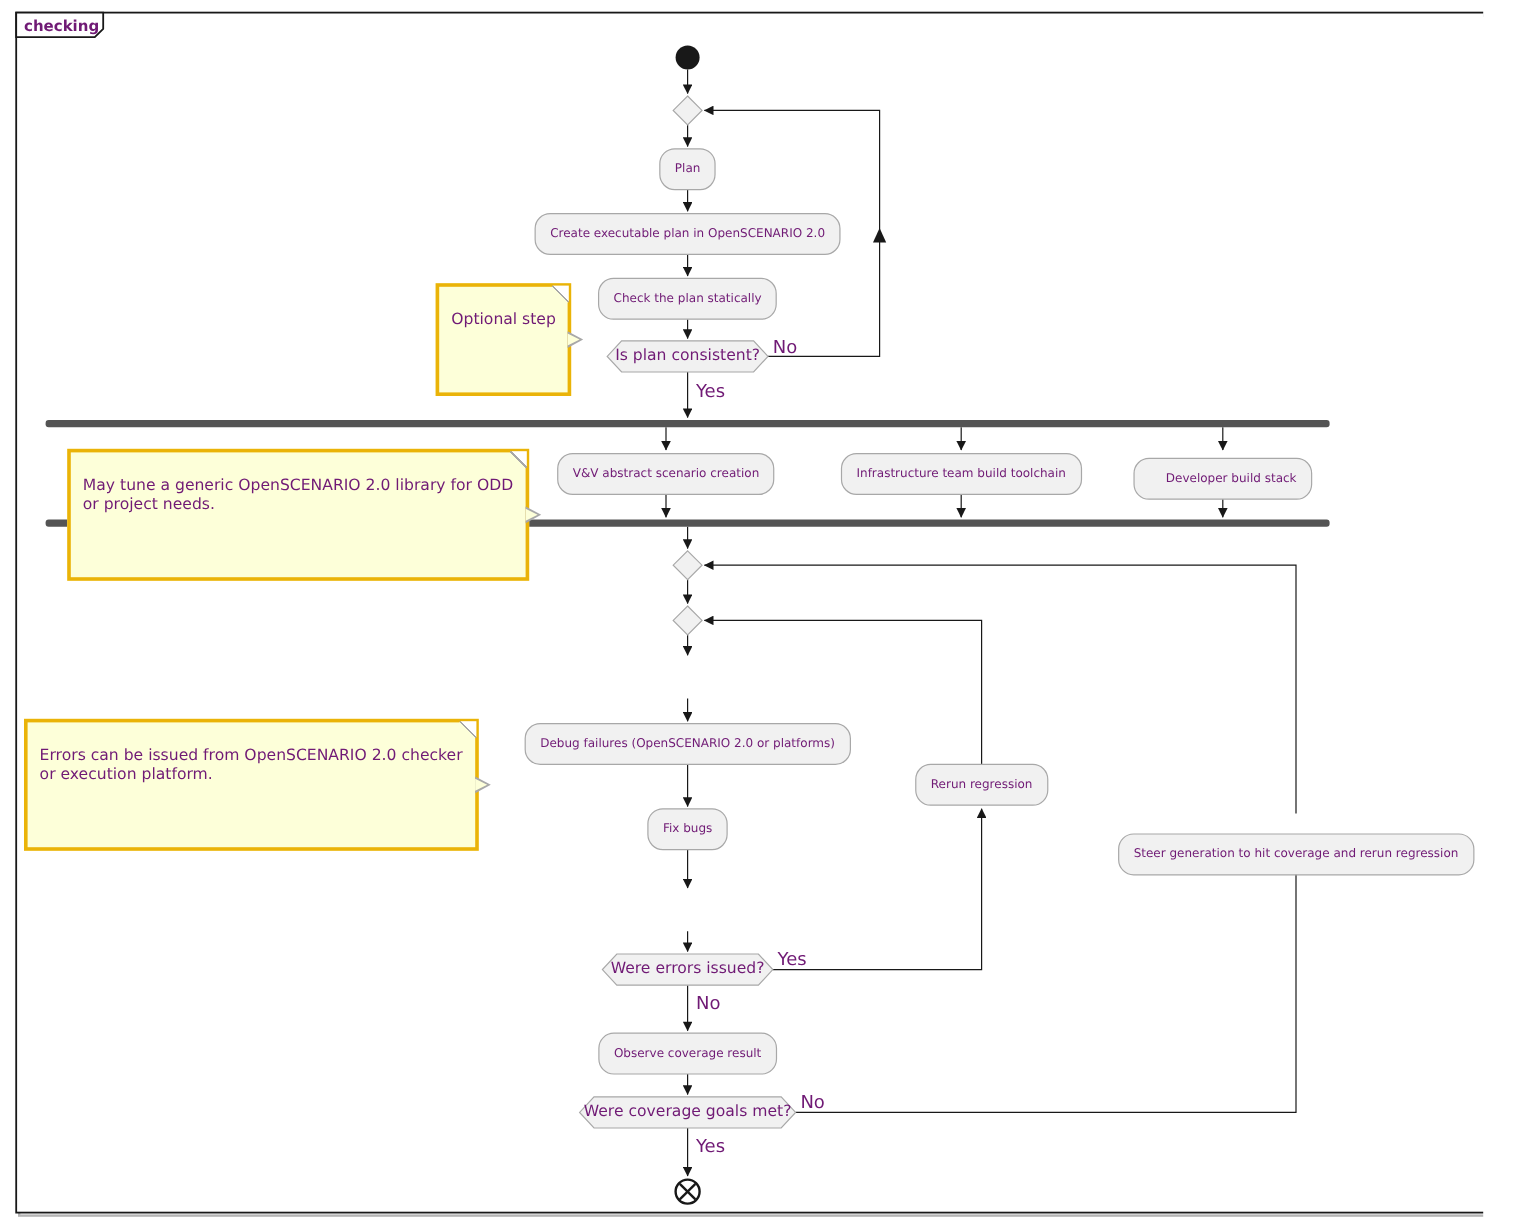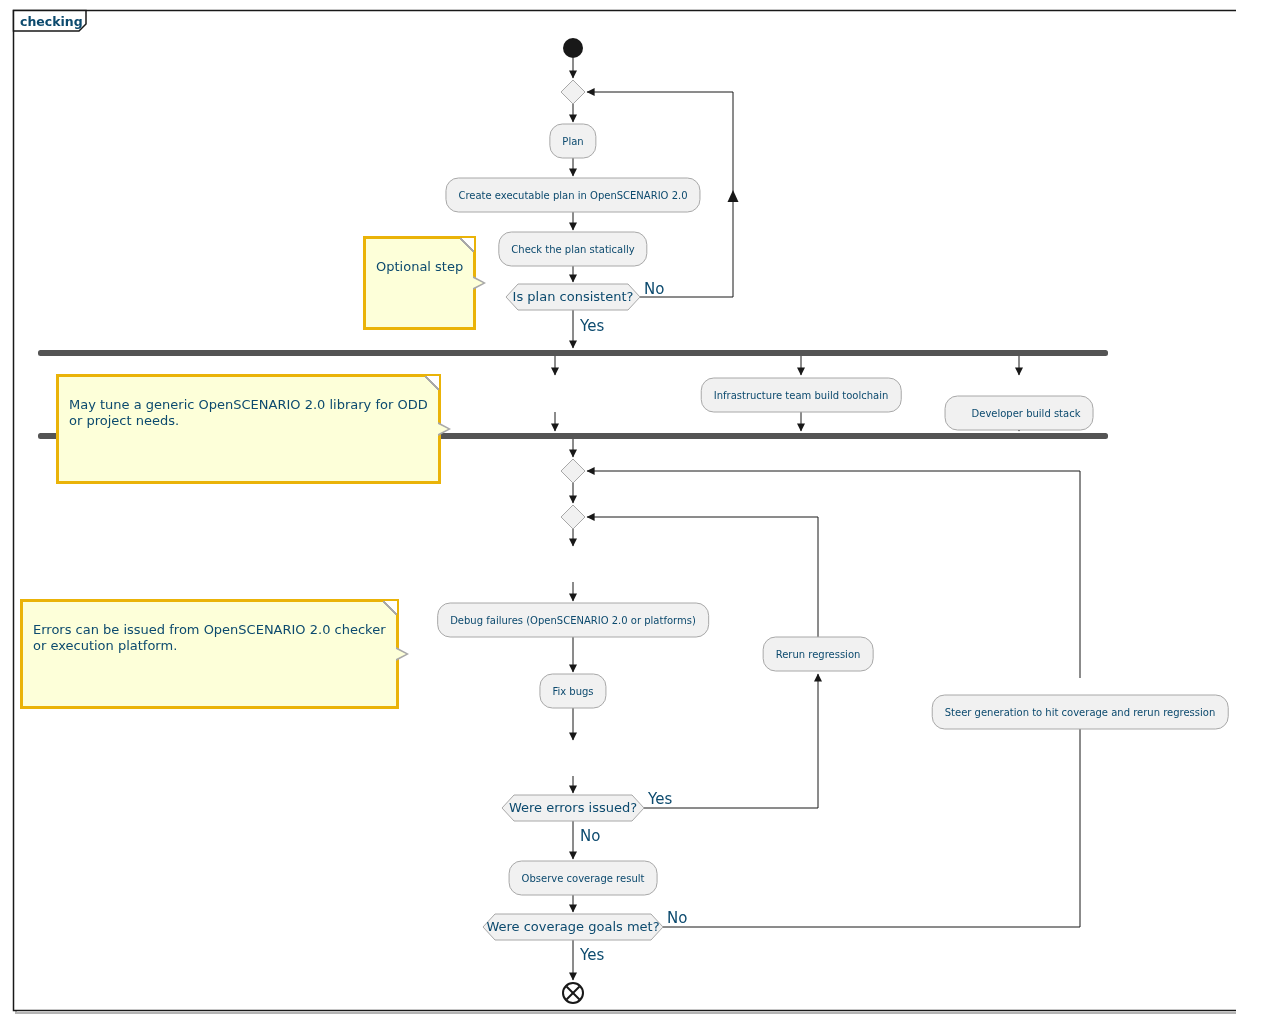--- a/index.html
+++ b/index.html
@@ -1,18 +1,18 @@
 <!DOCTYPE html>
 <html><head>
 <meta charset="utf-8">
 <style>
   html,body { margin:0; padding:0; background:#ffffff; }
   #canvas {
     position:relative; width:1236px; height:1022px; background:#ffffff;
-    font-family:"DejaVu Sans","Liberation Sans",sans-serif; color:#0c4a6e;
+    font-family:"DejaVu Sans","Liberation Sans",sans-serif; color:#701a75;
     overflow:hidden;
   }
   #edges { position:absolute; left:0; top:0; width:1274px; height:1022px; }
 
   .activity {
     position:absolute; transform:translate(-50%,-50%);
     background:#f1f1f1; border:1px solid #a8a8a8; border-radius:13px;
     font-size:10px; line-height:15px; padding:9px 12px; white-space:nowrap;
     text-align:center;
   }
@@ -117,26 +117,27 @@
       <line x1="566.5" y1="986.5" x2="579.5" y2="999.5" stroke="#181818" stroke-width="2"></line>
       <line x1="579.5" y1="986.5" x2="566.5" y2="999.5" stroke="#181818" stroke-width="2"></line>
     </g>
   </svg>
 
   <div class="frame-title">checking</div>
 
   <div class="activity" style="left:573px; top:141px;">Plan</div>
   <div class="activity" style="left:573px; top:195px;">Create executable plan in OpenSCENARIO 2.0</div>
   <div class="activity" style="left:573px; top:249px;text-align:center;">Check the plan statically</div>
+  <div class="activity" style="left:555px; top:395px;">V&amp;V abstract scenario creation</div>
   <div class="activity" style="left:801px; top:395px;">Infrastructure team build toolchain</div>
-  <div class="activity" style="left:1019px; top:413px;padding-left:26px;">Developer build stack</div>
+  <div class="activity" style="left:1019px; top:399px;padding-left:26px;">Developer build stack</div>
   <div class="activity" style="left:573px; top:620px;">Debug failures (OpenSCENARIO 2.0 or platforms)</div>
   <div class="activity" style="left:573px; top:691px;">Fix bugs</div>
   <div class="activity" style="left:818px; top:654px;">Rerun regression</div>
-  <div class="activity" style="left:573px; top:878px;margin-left:10px;">Observe coverage result</div>
+  <div class="activity" style="left:573px; top:878px;">Observe coverage result</div>
   <div class="activity" style="left:1080px; top:695px;margin-top:17px;">Steer generation to hit coverage and rerun regression</div>
 
   <div class="hex-label" style="left:573px; top:297px;">Is plan consistent?</div>
   <div class="hex-label" style="left:573px; top:808px;">Were errors issued?</div>
   <div class="hex-label" style="left:573px; top:927px;">Were coverage goals met?</div>
 
   <div class="edge-label" style="left:644px; top:283px;">No</div>
   <div class="edge-label" style="left:580px; top:320px;">Yes</div>
   <div class="edge-label" style="left:648px; top:793px;">Yes</div>
   <div class="edge-label" style="left:580px; top:830px;">No</div>

